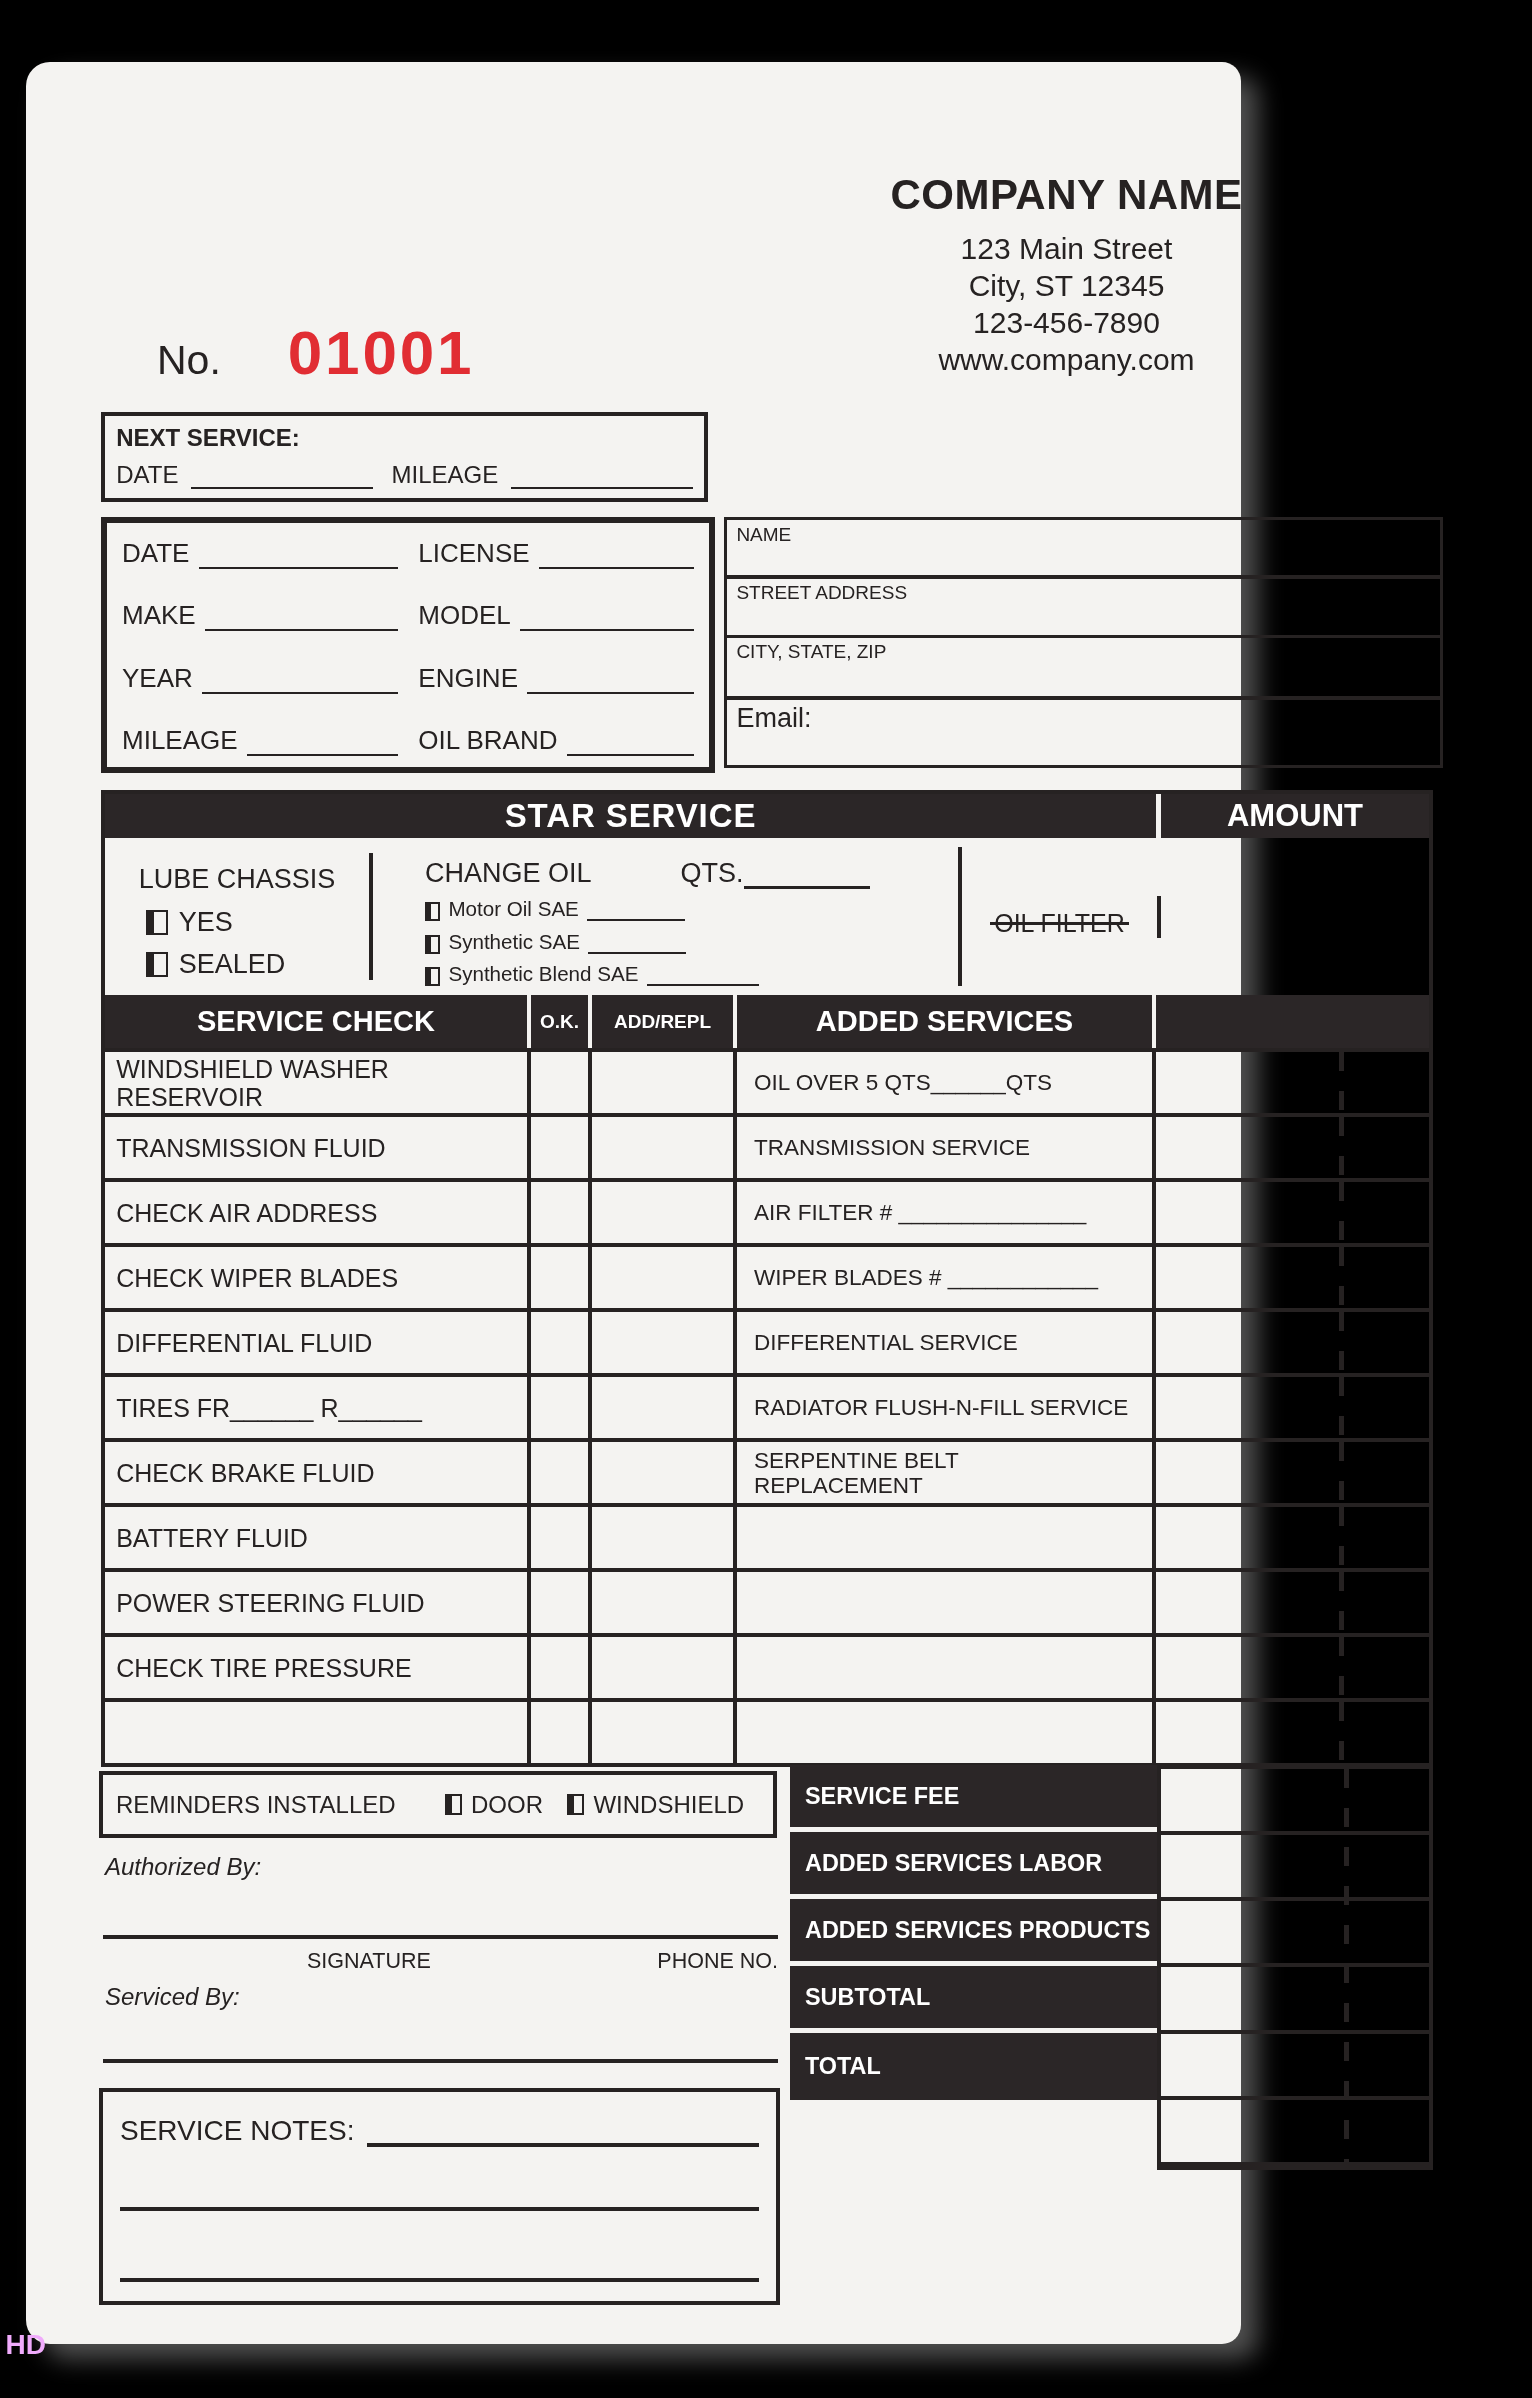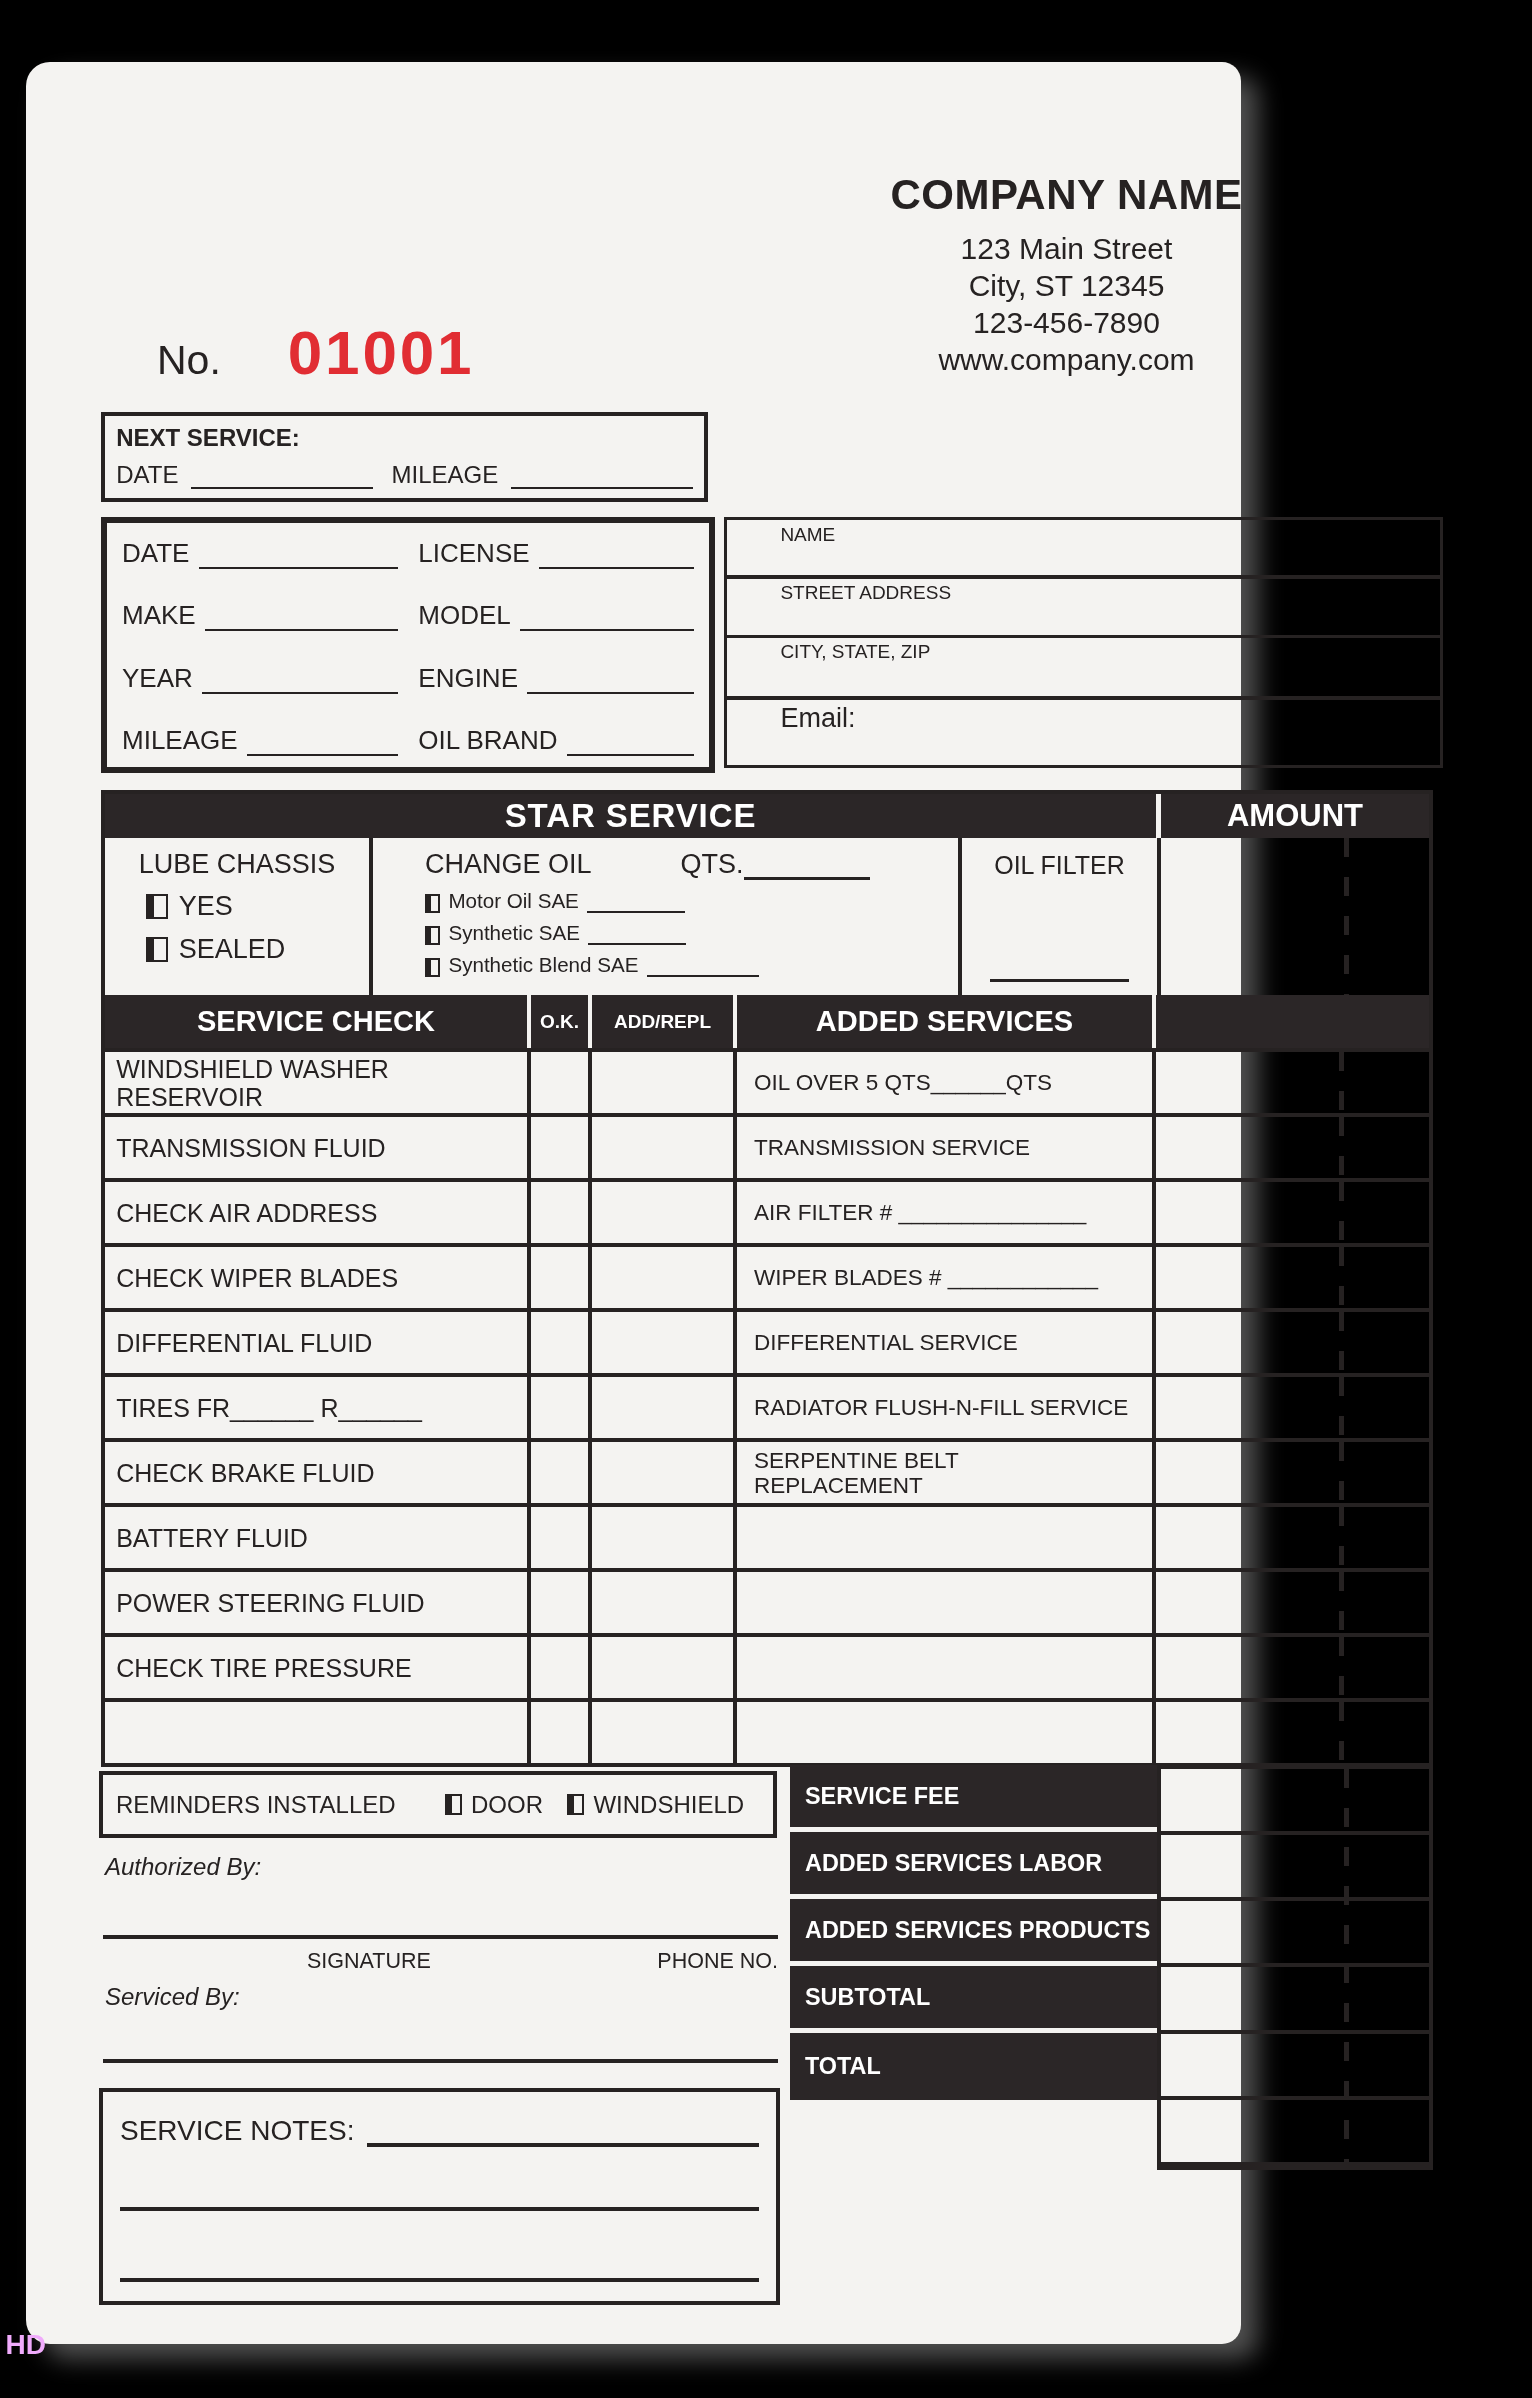--- a/index.html
+++ b/index.html
@@ -31,27 +31,27 @@
 
   
   .veh-box { left:75px; top:455px; width:614px; height:256px; border:6.6px solid #262222; padding:15px 15px 11.2px; display:flex; flex-direction:column; justify-content:space-between; }
   .veh-row { display:flex; gap:20.6px; font-size:26px; align-items:flex-end; }
   .veh-pair { flex:1; display:flex; gap:9.4px; align-items:flex-end; }
 
   
   .cust-box { left:698px; top:455px; width:719px; }
   .cust-cell { border:3.7px solid #262222; padding:3.7px 9.4px; margin-top:-3.7px; }
   .cust-cell:first-child { margin-top:0; }
-  .cust-label { font-size:19px;margin-left:44px; }
+  .cust-label { font-size:19px; }
   .cc1 { height:62px; } .cc2 { height:63px; } .cc3 { height:65px; }
   .cc4 { height:72px; } .cc4 .cust-label { font-size:27px; }
 
   
   .table { left:75px; top:728px; width:1332px; border:4.7px solid #262222; }
-  .trow { display:flex; width:100%; }
+  .trow { display:flex; width:100%;align-items:center; }
   .banner { height:44px; background:#2b2627; color:#fff; align-items:center; }
   .banner-star { width:1056px; border-right:5.6px solid #f4f3f1; text-align:center; font-size:33px; font-weight:bold; letter-spacing:0.9px; align-self:stretch; display:flex; align-items:center; justify-content:center; }
   .banner-amt { flex:1; text-align:center; font-size:31px; font-weight:bold; }
 
   .star-body { height:157px; }
   .sb { border-right:4.7px solid #262222; }
   .sb1 { width:268px; padding-top:11.2px; font-size:27px; }
   .sb1-title { text-align:center; }
   .sb-opt { display:flex; align-items:center; gap:11.2px; margin:11.2px 0 0 41px; }
   .sb2 { width:589px; padding:11.2px 0 0 52px; }

